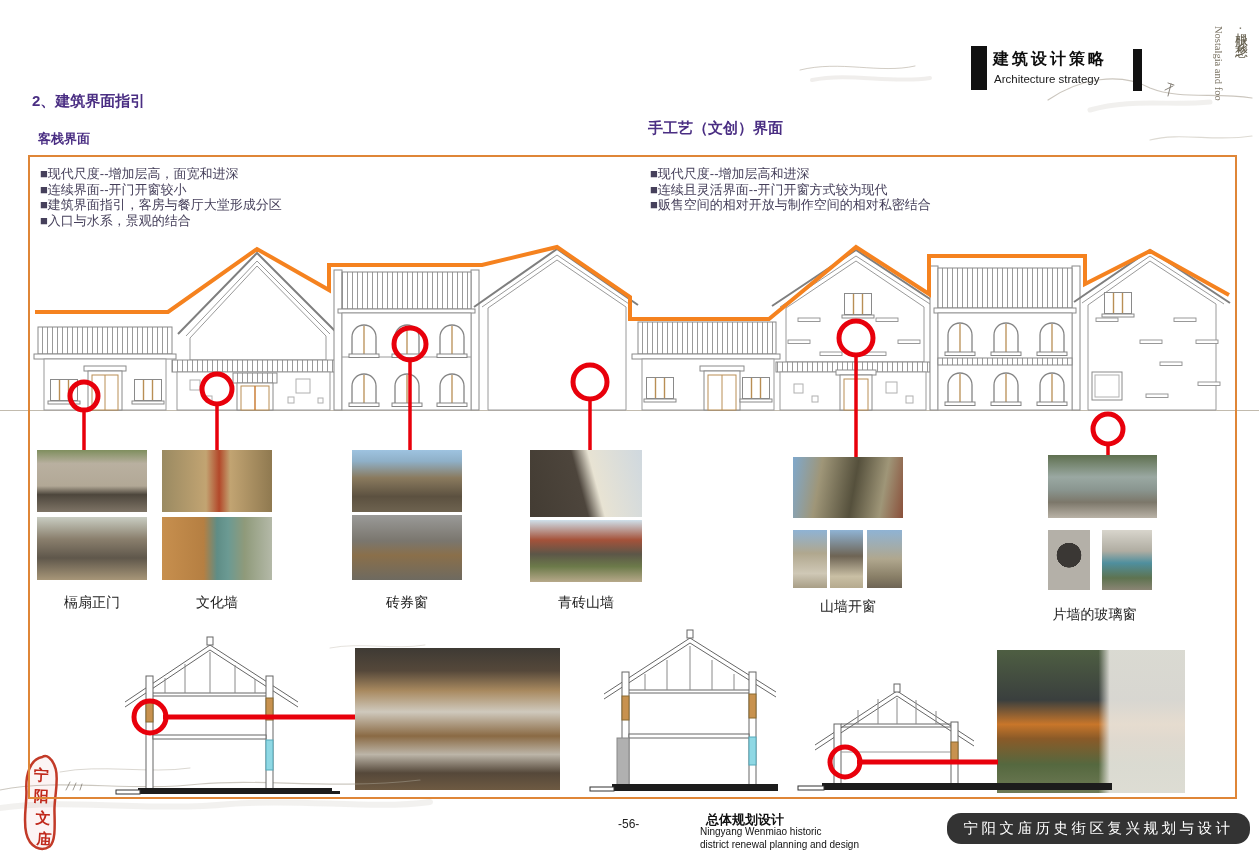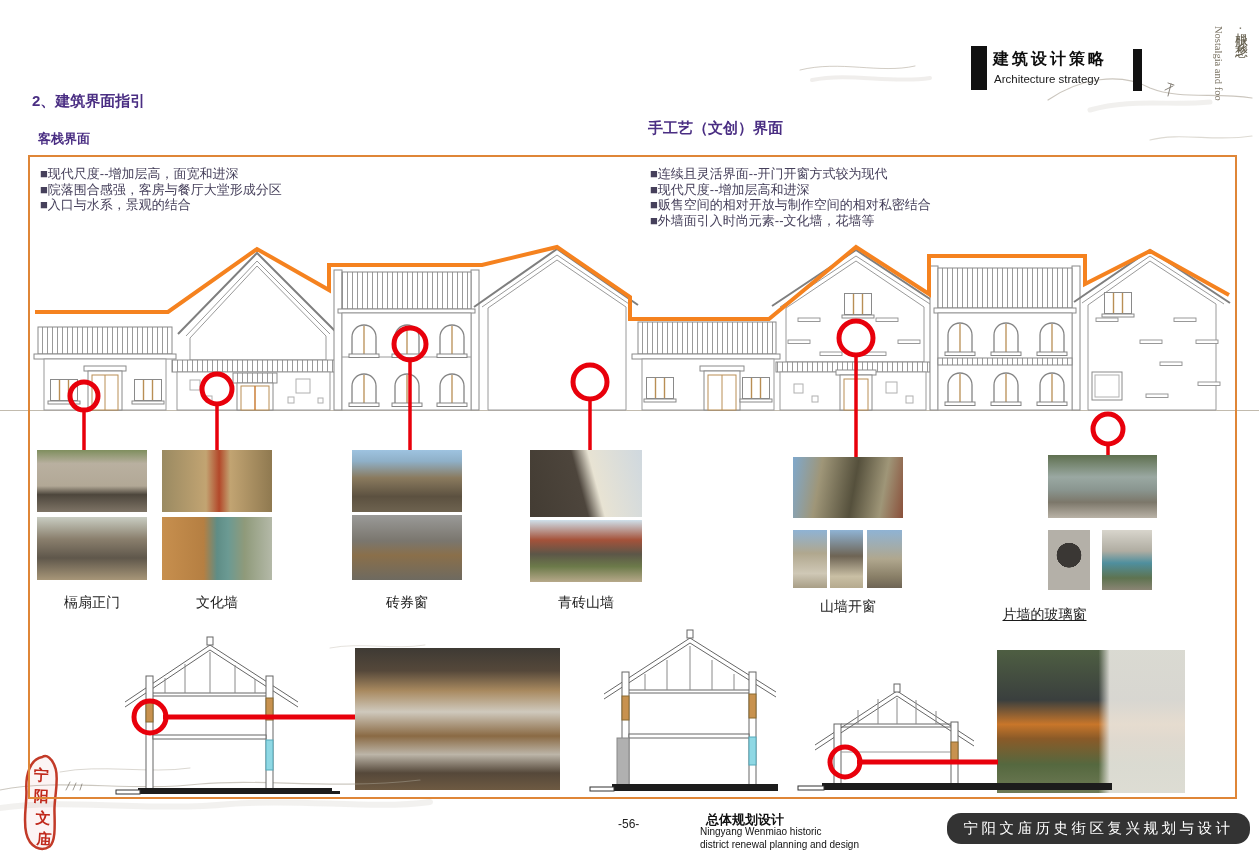--- a/index.html
+++ b/index.html
@@ -327,36 +327,36 @@
 <div class="abs" style="left:1133px;top:49px;width:9px;height:42px;background:#111;"></div>
 <div class="abs vert" style="left:1232px;top:22px;height:110px;font-size:13px;letter-spacing:2px;color:#66604f;">根脉·乡愁</div>
 <div class="abs vert" style="left:1213px;top:26px;height:118px;font-size:10.5px;font-family:'Liberation Serif','DejaVu Serif',serif;color:#7b7465;overflow:hidden;">Nostalgia and foo</div>
 
 <div class="abs purple" style="left:32px;top:92px;font-size:15px;">2、建筑界面指引</div>
 <div class="abs purple" style="left:38px;top:130px;font-size:13px;">客栈界面</div>
 <div class="abs purple" style="left:648px;top:119px;font-size:15px;">手工艺（文创）界面</div>
 
 <div class="abs bullets" style="left:40px;top:166px;width:410px;">
   <div>■现代尺度--增加层高，面宽和进深</div>
-  <div>■院落围合感强，客房与餐厅大堂形成分区</div>
+  <div>■连续界面--开门开窗较小</div>
+  <div>■建筑界面指引，客房与餐厅大堂形成分区</div>
   <div>■入口与水系，景观的结合</div>
 </div>
 <div class="abs bullets" style="left:650px;top:166px;width:440px;">
+  <div>■现代尺度--增加层高和进深</div>
   <div>■连续且灵活界面--开门开窗方式较为现代</div>
-  <div>■现代尺度--增加层高和进深</div>
   <div>■贩售空间的相对开放与制作空间的相对私密结合</div>
-  <div>■外墙面引入时尚元素--文化墙，花墙等</div>
 </div>
 
 <div class="abs cap" style="left:37px;top:594px;width:110px;">槅扇正门</div>
 <div class="abs cap" style="left:162px;top:594px;width:110px;">文化墙</div>
 <div class="abs cap" style="left:352px;top:594px;width:110px;">砖券窗</div>
 <div class="abs cap" style="left:530px;top:594px;width:112px;">青砖山墙</div>
 <div class="abs cap" style="left:788px;top:598px;width:120px;">山墙开窗</div>
-<div class="abs cap" style="left:982px;top:606px;width:125px;text-decoration:underline;">片墙的玻璃窗</div>
+<div class="abs cap" style="left:1032px;top:606px;width:125px;">片墙的玻璃窗</div>
 
 <div class="abs" style="left:618px;top:817px;width:48px;text-align:left;font-size:12px;color:#222;">-56-</div>
 <div class="abs" style="left:706px;top:811px;font-size:13px;font-weight:bold;color:#111;">总体规划设计</div>
 <div class="abs ftr-en" style="left:700px;top:814px;width:172px;">
   <div>Ningyang Wenmiao historic</div>
   <div>district renewal planning and design</div>
 </div>
 <div class="abs banner" style="left:947px;top:813px;width:303px;height:31px;border-radius:14px;">
   <span>宁阳文庙历史街区复兴规划与设计</span>
 </div>

